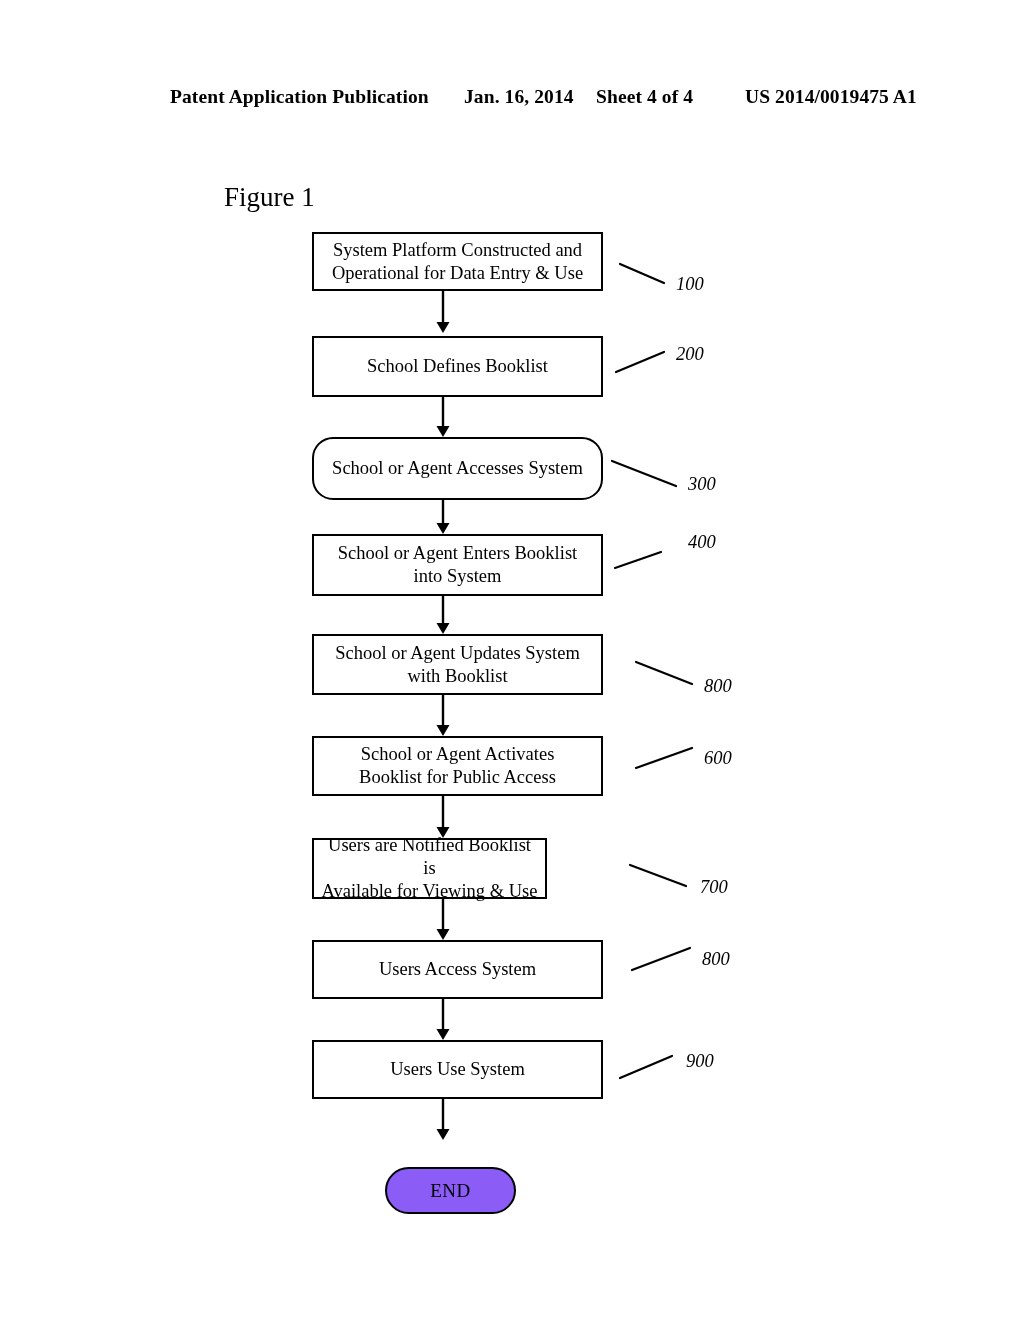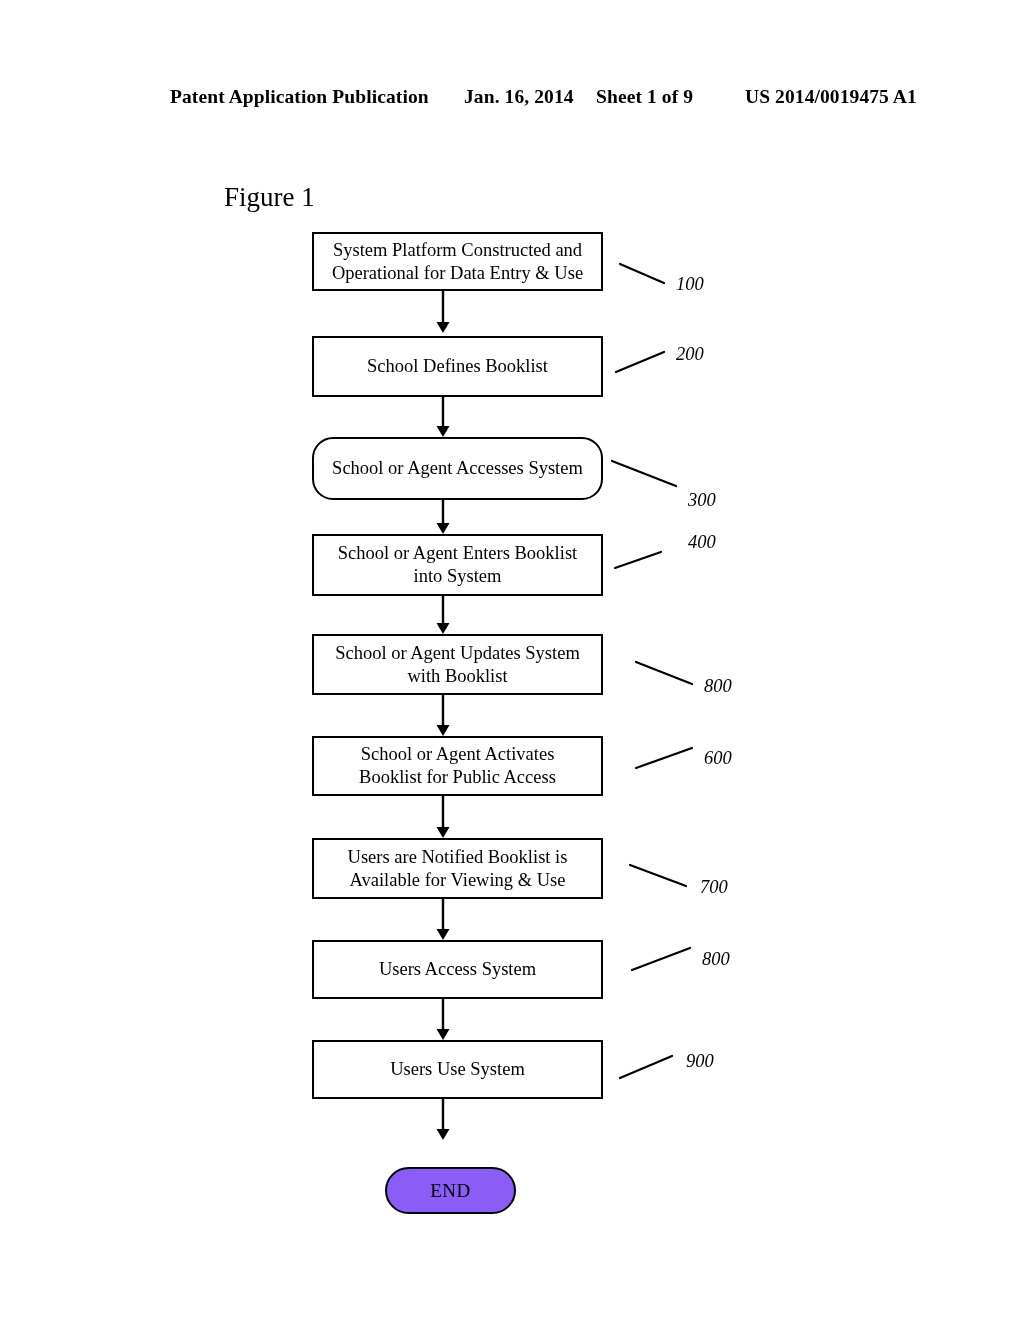--- a/index.html
+++ b/index.html
@@ -106,21 +106,21 @@
     height: 1320px;
     pointer-events: none;
   }
 </style>
 </head>
 <body>
 
 <div id="page-header">
   <span class="hdr-text" id="hdr-pub">Patent Application Publication</span>
   <span class="hdr-text" id="hdr-date">Jan. 16, 2014</span>
-  <span class="hdr-text" id="hdr-sheet">Sheet 1 of 9</span>
+  <span class="hdr-text" id="hdr-sheet">Sheet 4 of 4</span>
   <span class="hdr-text" id="hdr-num">US 2014/0019475 A1</span>
 </div>
 
 <div id="figure-label">Figure 1</div>
 
 <div id="flowchart">
   <svg id="vector-layer" viewBox="0 0 1024 1320" width="1024" height="1320" xmlns="http://www.w3.org/2000/svg">
     <g id="connectors-group">
         <line x1="443" y1="291" x2="443" y2="322" stroke="#000000" stroke-width="2.4"></line>
         <polygon points="436.5,322 449.5,322 443,333" fill="#000000"></polygon>
@@ -165,37 +165,37 @@
       </div>
       <div class="node" style="left: 312px; top: 534px; width: 291px; height: 62px;">
         <span class="node-text">School or Agent Enters Booklist<br>into System</span>
       </div>
       <div class="node" style="left: 312px; top: 634px; width: 291px; height: 61px;">
         <span class="node-text">School or Agent Updates System<br>with Booklist</span>
       </div>
       <div class="node" style="left: 312px; top: 736px; width: 291px; height: 60px;">
         <span class="node-text">School or Agent Activates<br>Booklist for Public Access</span>
       </div>
-      <div class="node" style="left: 312px; top: 838px; width: 291px; height: 61px;">
+      <div class="node" style="left: 312px; top: 838px; width: 235px; height: 61px;">
         <span class="node-text">Users are Notified Booklist is<br>Available for Viewing &amp; Use</span>
       </div>
       <div class="node" style="left: 312px; top: 940px; width: 291px; height: 59px;">
         <span class="node-text">Users Access System</span>
       </div>
       <div class="node" style="left: 312px; top: 1040px; width: 291px; height: 59px;">
         <span class="node-text">Users Use System</span>
       </div>
       <div class="terminator" style="left: 385px; top: 1140px; width: 131px; height: 47px;">
         <span class="node-text">END</span>
       </div>
     </div>
   <div id="refs-group">
       <div class="ref-num" style="left: 676px; top: 273px;">100</div>
       <div class="ref-num" style="left: 676px; top: 343px;">200</div>
-      <div class="ref-num" style="left: 688px; top: 489px; text-align: center;">300</div>
+      <div class="ref-num" style="left: 688px; top: 473px; text-align: center;">300</div>
       <div class="ref-num" style="left: 688px; top: 531px;">400</div>
       <div class="ref-num" style="left: 704px; top: 675px;">800</div>
       <div class="ref-num" style="left: 704px; top: 747px;">600</div>
       <div class="ref-num" style="left: 700px; top: 876px;">700</div>
       <div class="ref-num" style="left: 702px; top: 948px;">800</div>
       <div class="ref-num" style="left: 686px; top: 1050px;">900</div>
     </div>
 </div>
 
 </body></html>

